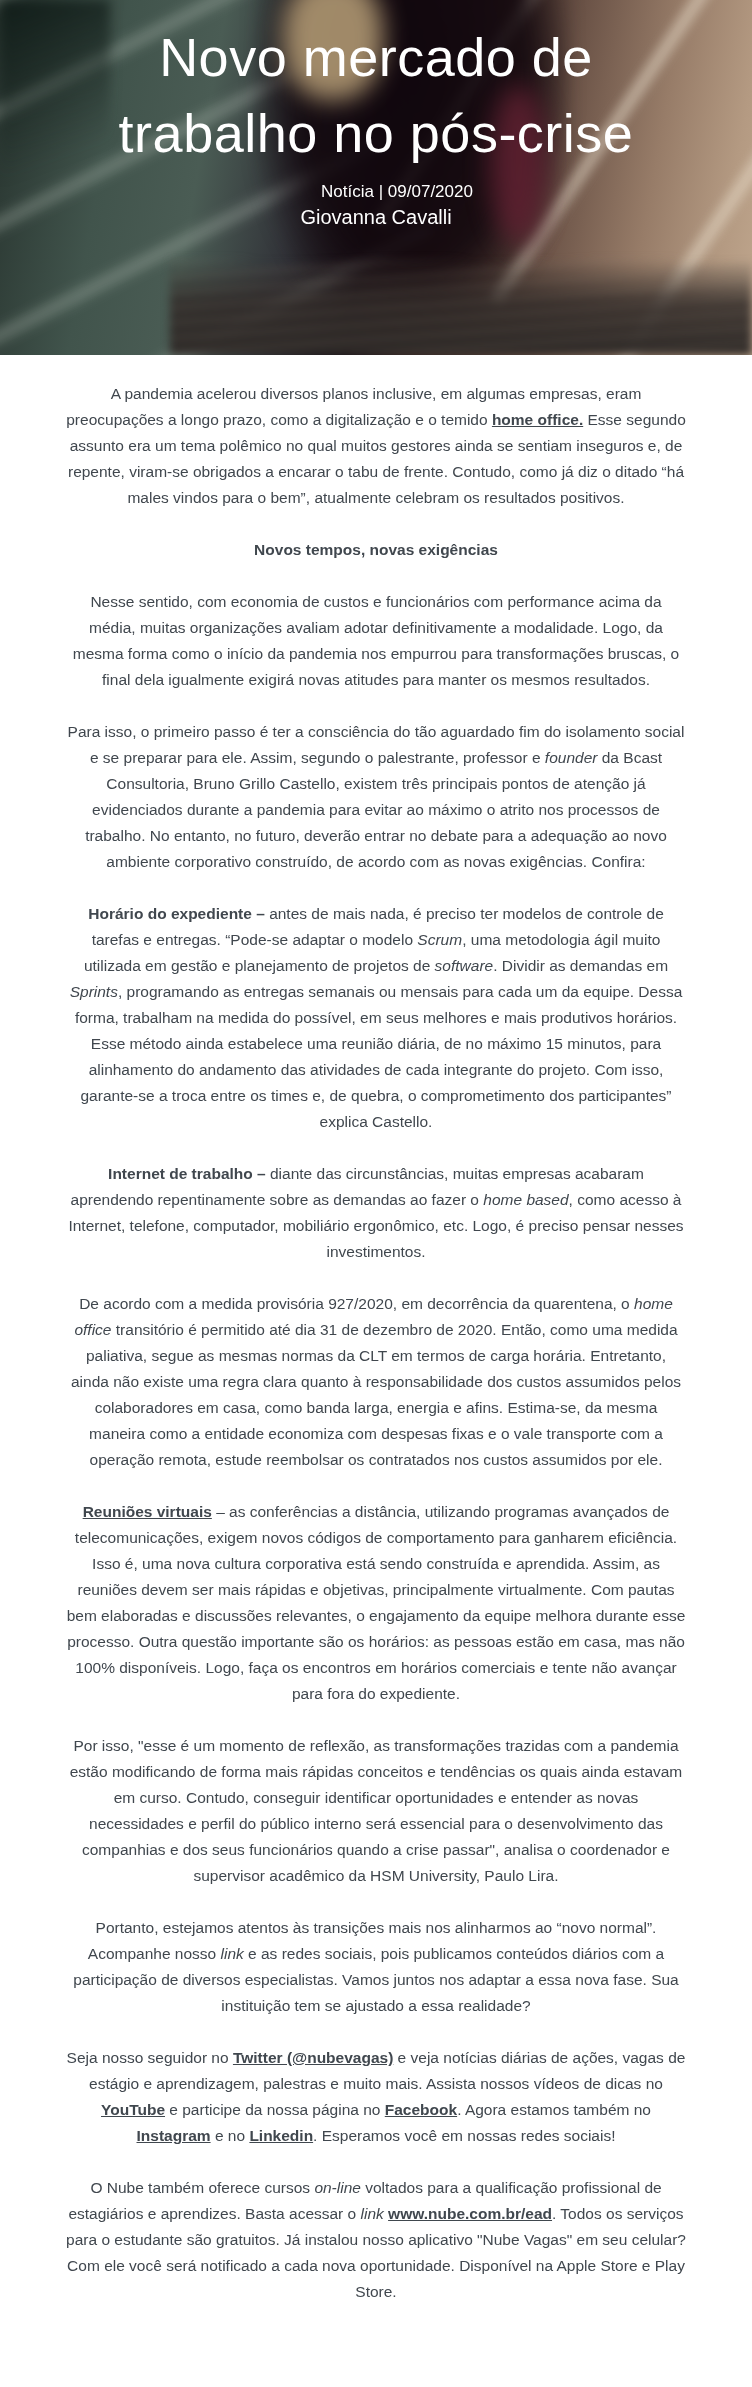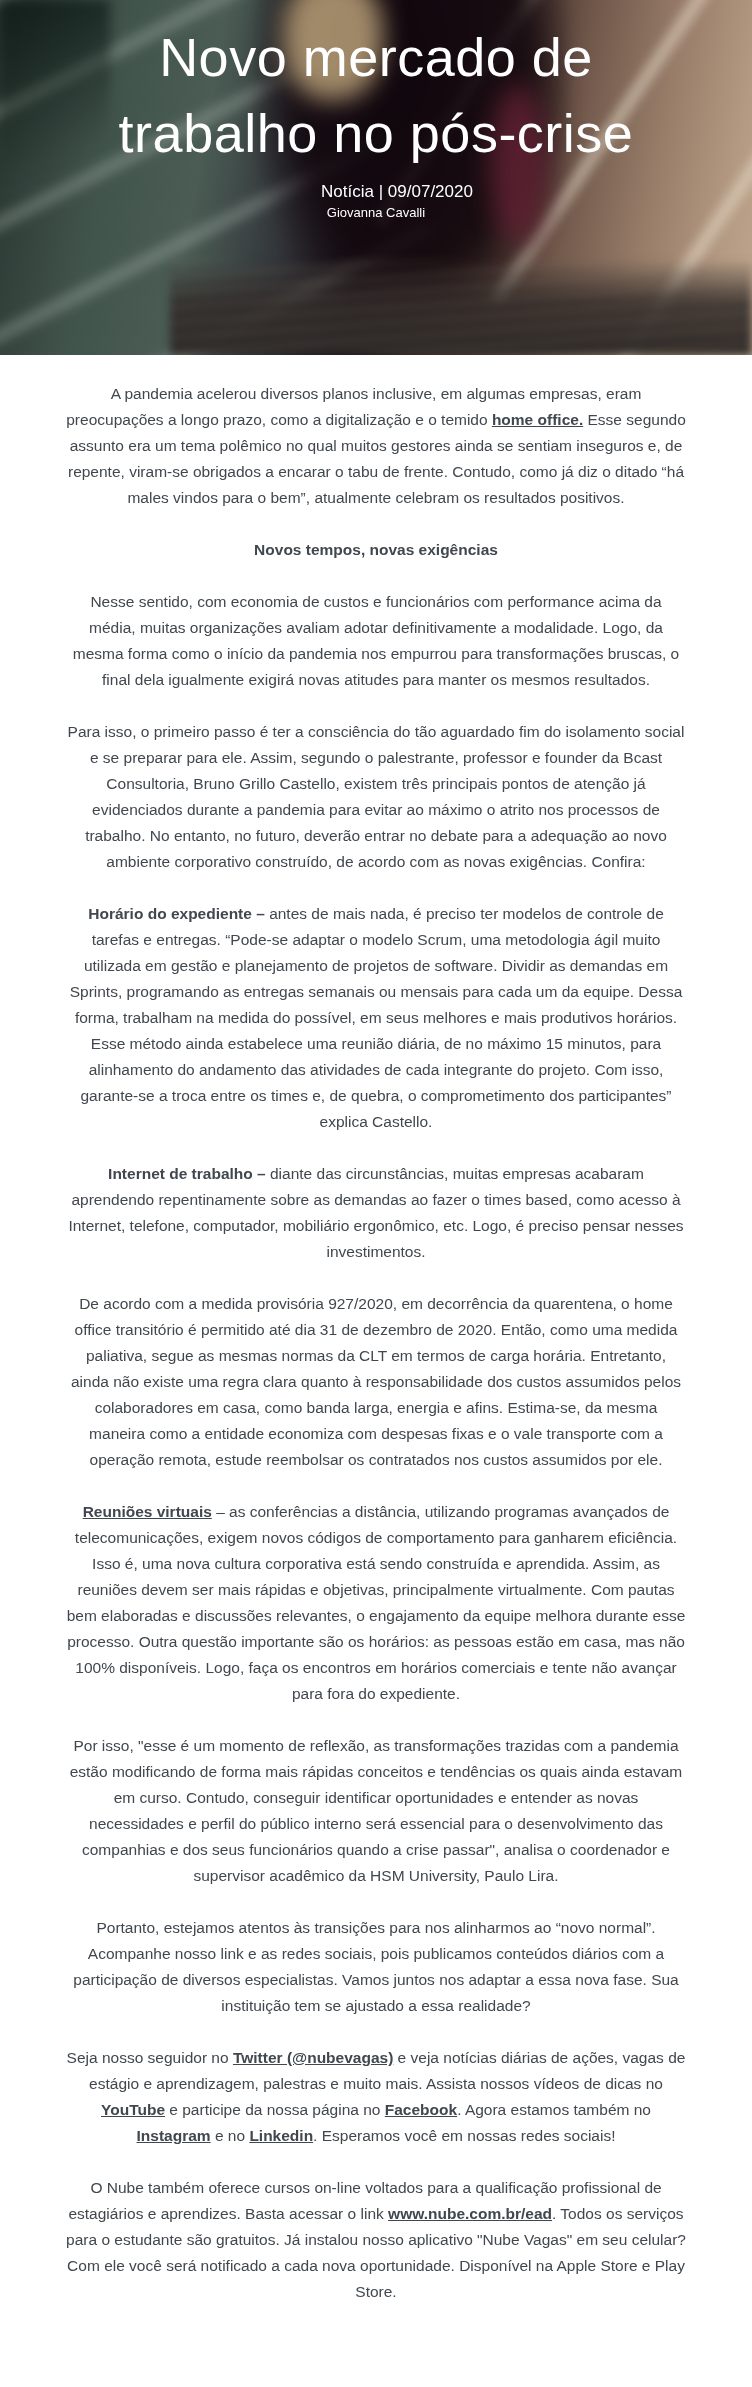--- a/index.html
+++ b/index.html
@@ -69,34 +69,34 @@
     position: absolute; inset: 0;
     display: flex; flex-direction: column; align-items: center;
     text-align: center; color: #ffffff;
     padding-top: 20px;
   }
   .hero-title {
     font-size: 54px; font-weight: 400; line-height: 1.4;
     max-width: 560px; letter-spacing: 0.5px;
   }
   .hero-meta { margin-top: 10px; font-size: 17px; line-height: 1.35; margin-left: 42px; }
-  .hero-author { font-size: 13px; line-height: 1.35; }
+  .hero-author { font-size: 20px; line-height: 1.35; }
 
   
   .article {
     width: 620px; margin: 0 auto;
     padding-bottom: 45px;
     color: #40474e;
     font-size: 15.5px; line-height: 26px;
     text-align: center;
   }
   .article p, .article h2 { margin: 26px 0; }
   .article h2 { font-size: 15.5px; font-weight: bold; line-height: 26px; }
   .b { font-weight: bold; margin-top: 32px; }
-  .i { }
+  .i { font-style: italic; }
   a.lnk { font-weight: bold; text-decoration: underline; color: inherit; cursor: pointer; }
 </style>
 </head>
 <body>
 
 <div class="page">
 
   <div class="hero">
     <div class="layer streaks-left"></div>
     <div class="layer corner-dark"></div>
@@ -112,22 +112,22 @@
       <div class="hero-author">Giovanna Cavalli</div>
     </div>
   </div>
 
   <div class="article">
       <p><span>A pandemia acelerou diversos planos inclusive, em algumas empresas, eram preocupações a longo prazo, como a digitalização e o temido </span><a class="lnk">home office.</a><span> Esse segundo assunto era um tema polêmico no qual muitos gestores ainda se sentiam inseguros e, de repente, viram-se obrigados a encarar o tabu de frente. Contudo, como já diz o ditado “há males vindos para o bem”, atualmente celebram os resultados positivos.</span></p>
       <h2><span class="b">Novos tempos, novas exigências</span></h2>
       <p><span>Nesse sentido, com economia de custos e funcionários com performance acima da média, muitas organizações avaliam adotar definitivamente a modalidade. Logo, da mesma forma como o início da pandemia nos empurrou para transformações bruscas, o final dela igualmente exigirá novas atitudes para manter os mesmos resultados.</span></p>
       <p><span>Para isso, o primeiro passo é ter a consciência do tão aguardado fim do isolamento social e se preparar para ele. Assim, segundo o palestrante, professor e </span><span class="i">founder</span><span> da Bcast Consultoria, Bruno Grillo Castello, existem três principais pontos de atenção já evidenciados durante a pandemia para evitar ao máximo o atrito nos processos de trabalho. No entanto, no futuro, deverão entrar no debate para a adequação ao novo ambiente corporativo construído, de acordo com as novas exigências. Confira:</span></p>
       <p><span class="b">Horário do expediente – </span><span>antes de mais nada, é preciso ter modelos de controle de tarefas e entregas. “Pode-se adaptar o modelo </span><span class="i">Scrum</span><span>, uma metodologia ágil muito utilizada em gestão e planejamento de projetos de </span><span class="i">software</span><span>. Dividir as demandas em </span><span class="i">Sprints</span><span>, programando as entregas semanais ou mensais para cada um da equipe. Dessa forma, trabalham na medida do possível, em seus melhores e mais produtivos horários. Esse método ainda estabelece uma reunião diária, de no máximo 15 minutos, para alinhamento do andamento das atividades de cada integrante do projeto. Com isso, garante-se a troca entre os times e, de quebra, o comprometimento dos participantes” explica Castello.</span></p>
-      <p><span class="b">Internet de trabalho – </span><span>diante das circunstâncias, muitas empresas acabaram aprendendo repentinamente sobre as demandas ao fazer o </span><span class="i">times based</span><span>, como acesso à Internet, telefone, computador, mobiliário ergonômico, etc. Logo, é preciso pensar nesses investimentos.</span></p>
+      <p><span class="b">Internet de trabalho – </span><span>diante das circunstâncias, muitas empresas acabaram aprendendo repentinamente sobre as demandas ao fazer o </span><span class="i">home based</span><span>, como acesso à Internet, telefone, computador, mobiliário ergonômico, etc. Logo, é preciso pensar nesses investimentos.</span></p>
       <p><span>De acordo com a medida provisória 927/2020, em decorrência da quarentena, o </span><span class="i">home office</span><span> transitório é permitido até dia 31 de dezembro de 2020. Então, como uma medida paliativa, segue as mesmas normas da CLT em termos de carga horária. Entretanto, ainda não existe uma regra clara quanto à responsabilidade dos custos assumidos pelos colaboradores em casa, como banda larga, energia e afins. Estima-se, da mesma maneira como a entidade economiza com despesas fixas e o vale transporte com a operação remota, estude reembolsar os contratados nos custos assumidos por ele.</span></p>
       <p><a class="lnk">Reuniões virtuais</a><span> – as conferências a distância, utilizando programas avançados de telecomunicações, exigem novos códigos de comportamento para ganharem eficiência. Isso é, uma nova cultura corporativa está sendo construída e aprendida. Assim, as reuniões devem ser mais rápidas e objetivas, principalmente virtualmente. Com pautas bem elaboradas e discussões relevantes, o engajamento da equipe melhora durante esse processo. Outra questão importante são os horários: as pessoas estão em casa, mas não 100% disponíveis. Logo, faça os encontros em horários comerciais e tente não avançar para fora do expediente.</span></p>
       <p><span>Por isso, "esse é um momento de reflexão, as transformações trazidas com a pandemia estão modificando de forma mais rápidas conceitos e tendências os quais ainda estavam em curso. Contudo, conseguir identificar oportunidades e entender as novas necessidades e perfil do público interno será essencial para o desenvolvimento das companhias e dos seus funcionários quando a crise passar", analisa o coordenador e supervisor acadêmico da HSM University, Paulo Lira.</span></p>
-      <p><span>Portanto, estejamos atentos às transições para nos alinharmos ao “novo normal”. Acompanhe nosso </span><span class="i">link</span><span> e as redes sociais, pois publicamos conteúdos diários com a participação de diversos especialistas. Vamos juntos nos adaptar a essa nova fase. Sua instituição tem se ajustado a essa realidade?</span></p>
+      <p><span>Portanto, estejamos atentos às transições mais nos alinharmos ao “novo normal”. Acompanhe nosso </span><span class="i">link</span><span> e as redes sociais, pois publicamos conteúdos diários com a participação de diversos especialistas. Vamos juntos nos adaptar a essa nova fase. Sua instituição tem se ajustado a essa realidade?</span></p>
       <p><span>Seja nosso seguidor no </span><a class="lnk">Twitter (@nubevagas)</a><span> e veja notícias diárias de ações, vagas de estágio e aprendizagem, palestras e muito mais. Assista nossos vídeos de dicas no </span><a class="lnk">YouTube</a><span> e participe da nossa página no </span><a class="lnk">Facebook</a><span>. Agora estamos também no </span><a class="lnk">Instagram</a><span> e no </span><a class="lnk">Linkedin</a><span>. Esperamos você em nossas redes sociais!</span></p>
       <p><span>O Nube também oferece cursos </span><span class="i">on-line</span><span> voltados para a qualificação profissional de estagiários e aprendizes. Basta acessar o </span><span class="i">link</span><span> </span><a class="lnk">www.nube.com.br/ead</a><span>. Todos os serviços para o estudante são gratuitos. Já instalou nosso aplicativo "Nube Vagas" em seu celular? Com ele você será notificado a cada nova oportunidade. Disponível na Apple Store e Play Store.</span></p>
     </div>
 
 </div>
 
 </body></html>

